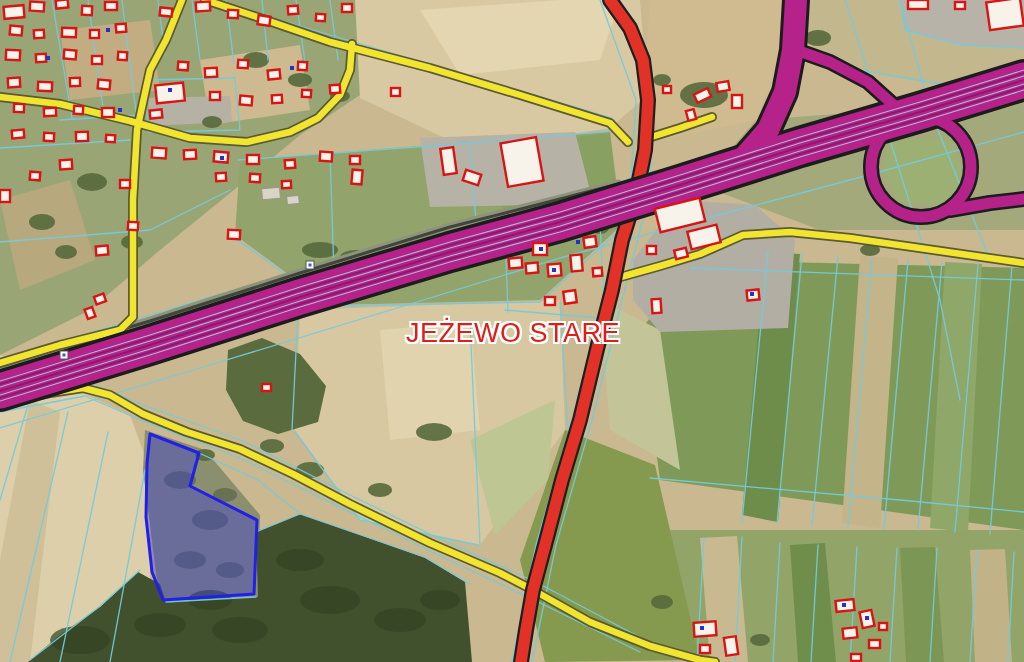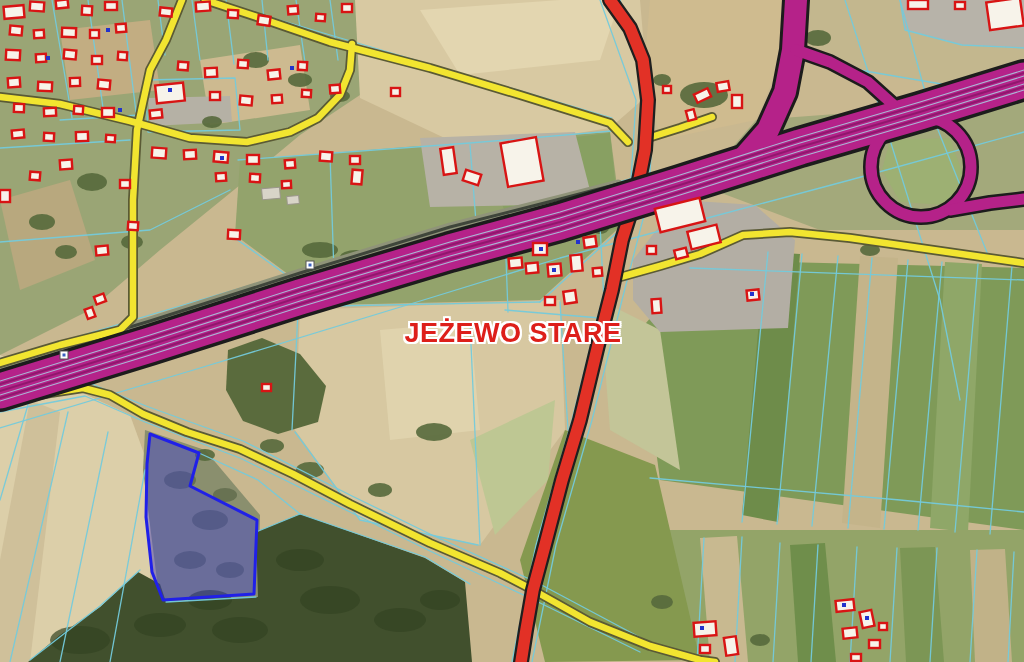--- a/index.html
+++ b/index.html
@@ -1,20 +1,20 @@
 <!DOCTYPE html>
 <html><head>
 <meta charset="utf-8">
 <style>
   html,body{margin:0;padding:0;background:#222;}
   #map-viewport{position:relative;width:1024px;height:662px;overflow:hidden;font-family:"Liberation Sans",sans-serif;}
   #map-canvas{position:absolute;left:0;top:0;}
   .place-label{
     position:absolute;
-    font-weight:bold;
+    font-weight:normal;
     white-space:nowrap;
     letter-spacing:0.5px;
     text-shadow:
       -2px -2px 0 #fff, 2px -2px 0 #fff, -2px 2px 0 #fff, 2px 2px 0 #fff,
       -2px 0 0 #fff, 2px 0 0 #fff, 0 -2px 0 #fff, 0 2px 0 #fff;
     pointer-events:none;
     text-align:right;
   }
 </style>
 </head>

